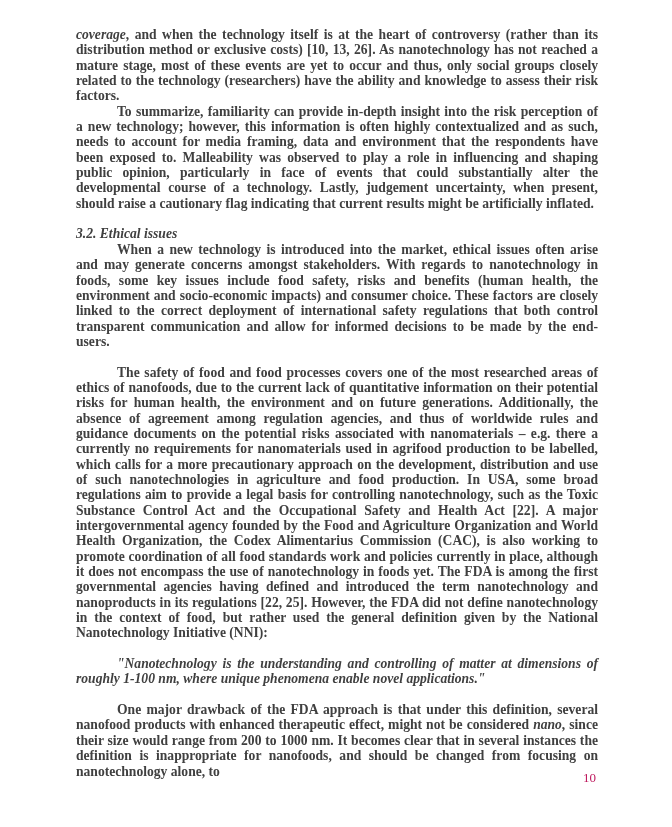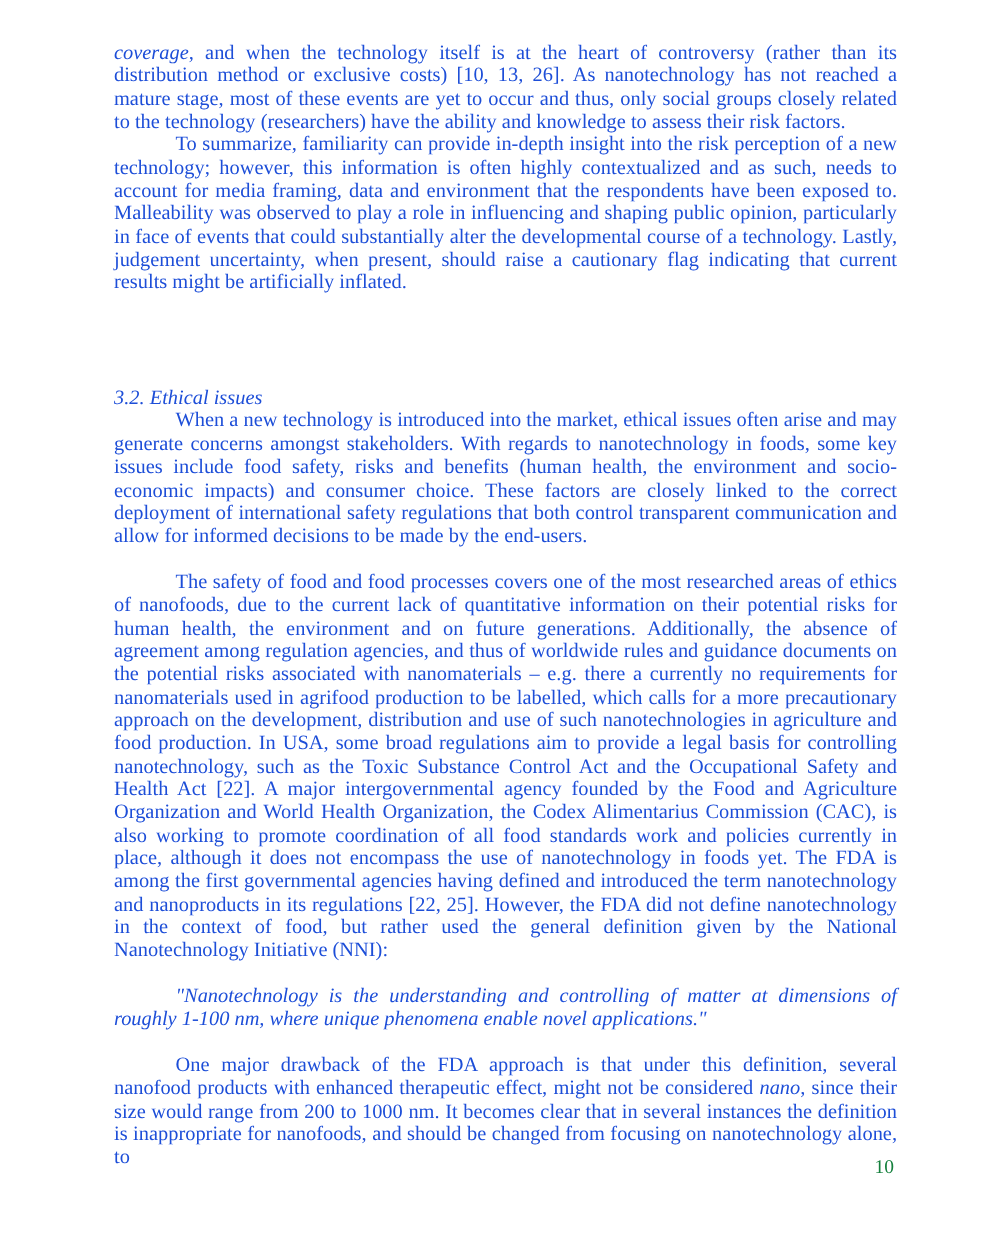--- a/index.html
+++ b/index.html
@@ -1,33 +1,34 @@
 <!DOCTYPE html>
 <html><head>
 <meta charset="utf-8">
 <style>
   html, body { margin: 0; padding: 0; background: #ffffff; }
   body { width: 672px; height: 827px; position: relative; overflow: hidden; }
   .page {
     position: absolute; left: 76px; top: 27px; width: 522px;
     font-family: "Liberation Serif", "DejaVu Serif", serif;
-    font-size: 13.6px; line-height: 15.35px; color: #1d4ed8;
+    font-size: 13.6px; line-height: 15.35px; color: #404040;
     text-align: justify;
+    font-weight: bold;
   }
   p { margin: 0; }
   .indent { text-indent: 41px; }
   .gap { height: 15.35px; }
-  .h { font-style: italic; margin-top: 46px; }
+  .h { font-style: italic; }
   .h-sub { font-style: italic; padding-left: 41px; }
   .quote { font-style: italic; text-indent: 41px; }
   em { font-style: italic; }
   .pagenum {
     position: absolute; left: 583px; top: 770px;
     font-family: "Liberation Serif", "DejaVu Serif", serif;
-    font-size: 13px; color: #15803d;
+    font-size: 13px; color: #be185d;
   }
 </style>
 </head>
 <body>
 
 <div class="page">
   <p><em>coverage</em><span>, and when the technology itself is at the heart of controversy (rather than its distribution method or exclusive costs) [10, 13, 26]. As nanotechnology has not reached a mature stage, most of these events are yet to occur and thus, only social groups closely related to the technology (researchers) have the ability and knowledge to assess their risk factors.</span></p>
 
   <p class="indent">To summarize, familiarity can provide in-depth insight into the risk perception of a new technology; however, this information is often highly contextualized and as such, needs to account for media framing, data and environment that the respondents have been exposed to. Malleability was observed to play a role in influencing and shaping public opinion, particularly in face of events that could substantially alter the developmental course of a technology. Lastly, judgement uncertainty, when present, should raise a cautionary flag indicating that current results might be artificially inflated.</p>
 

